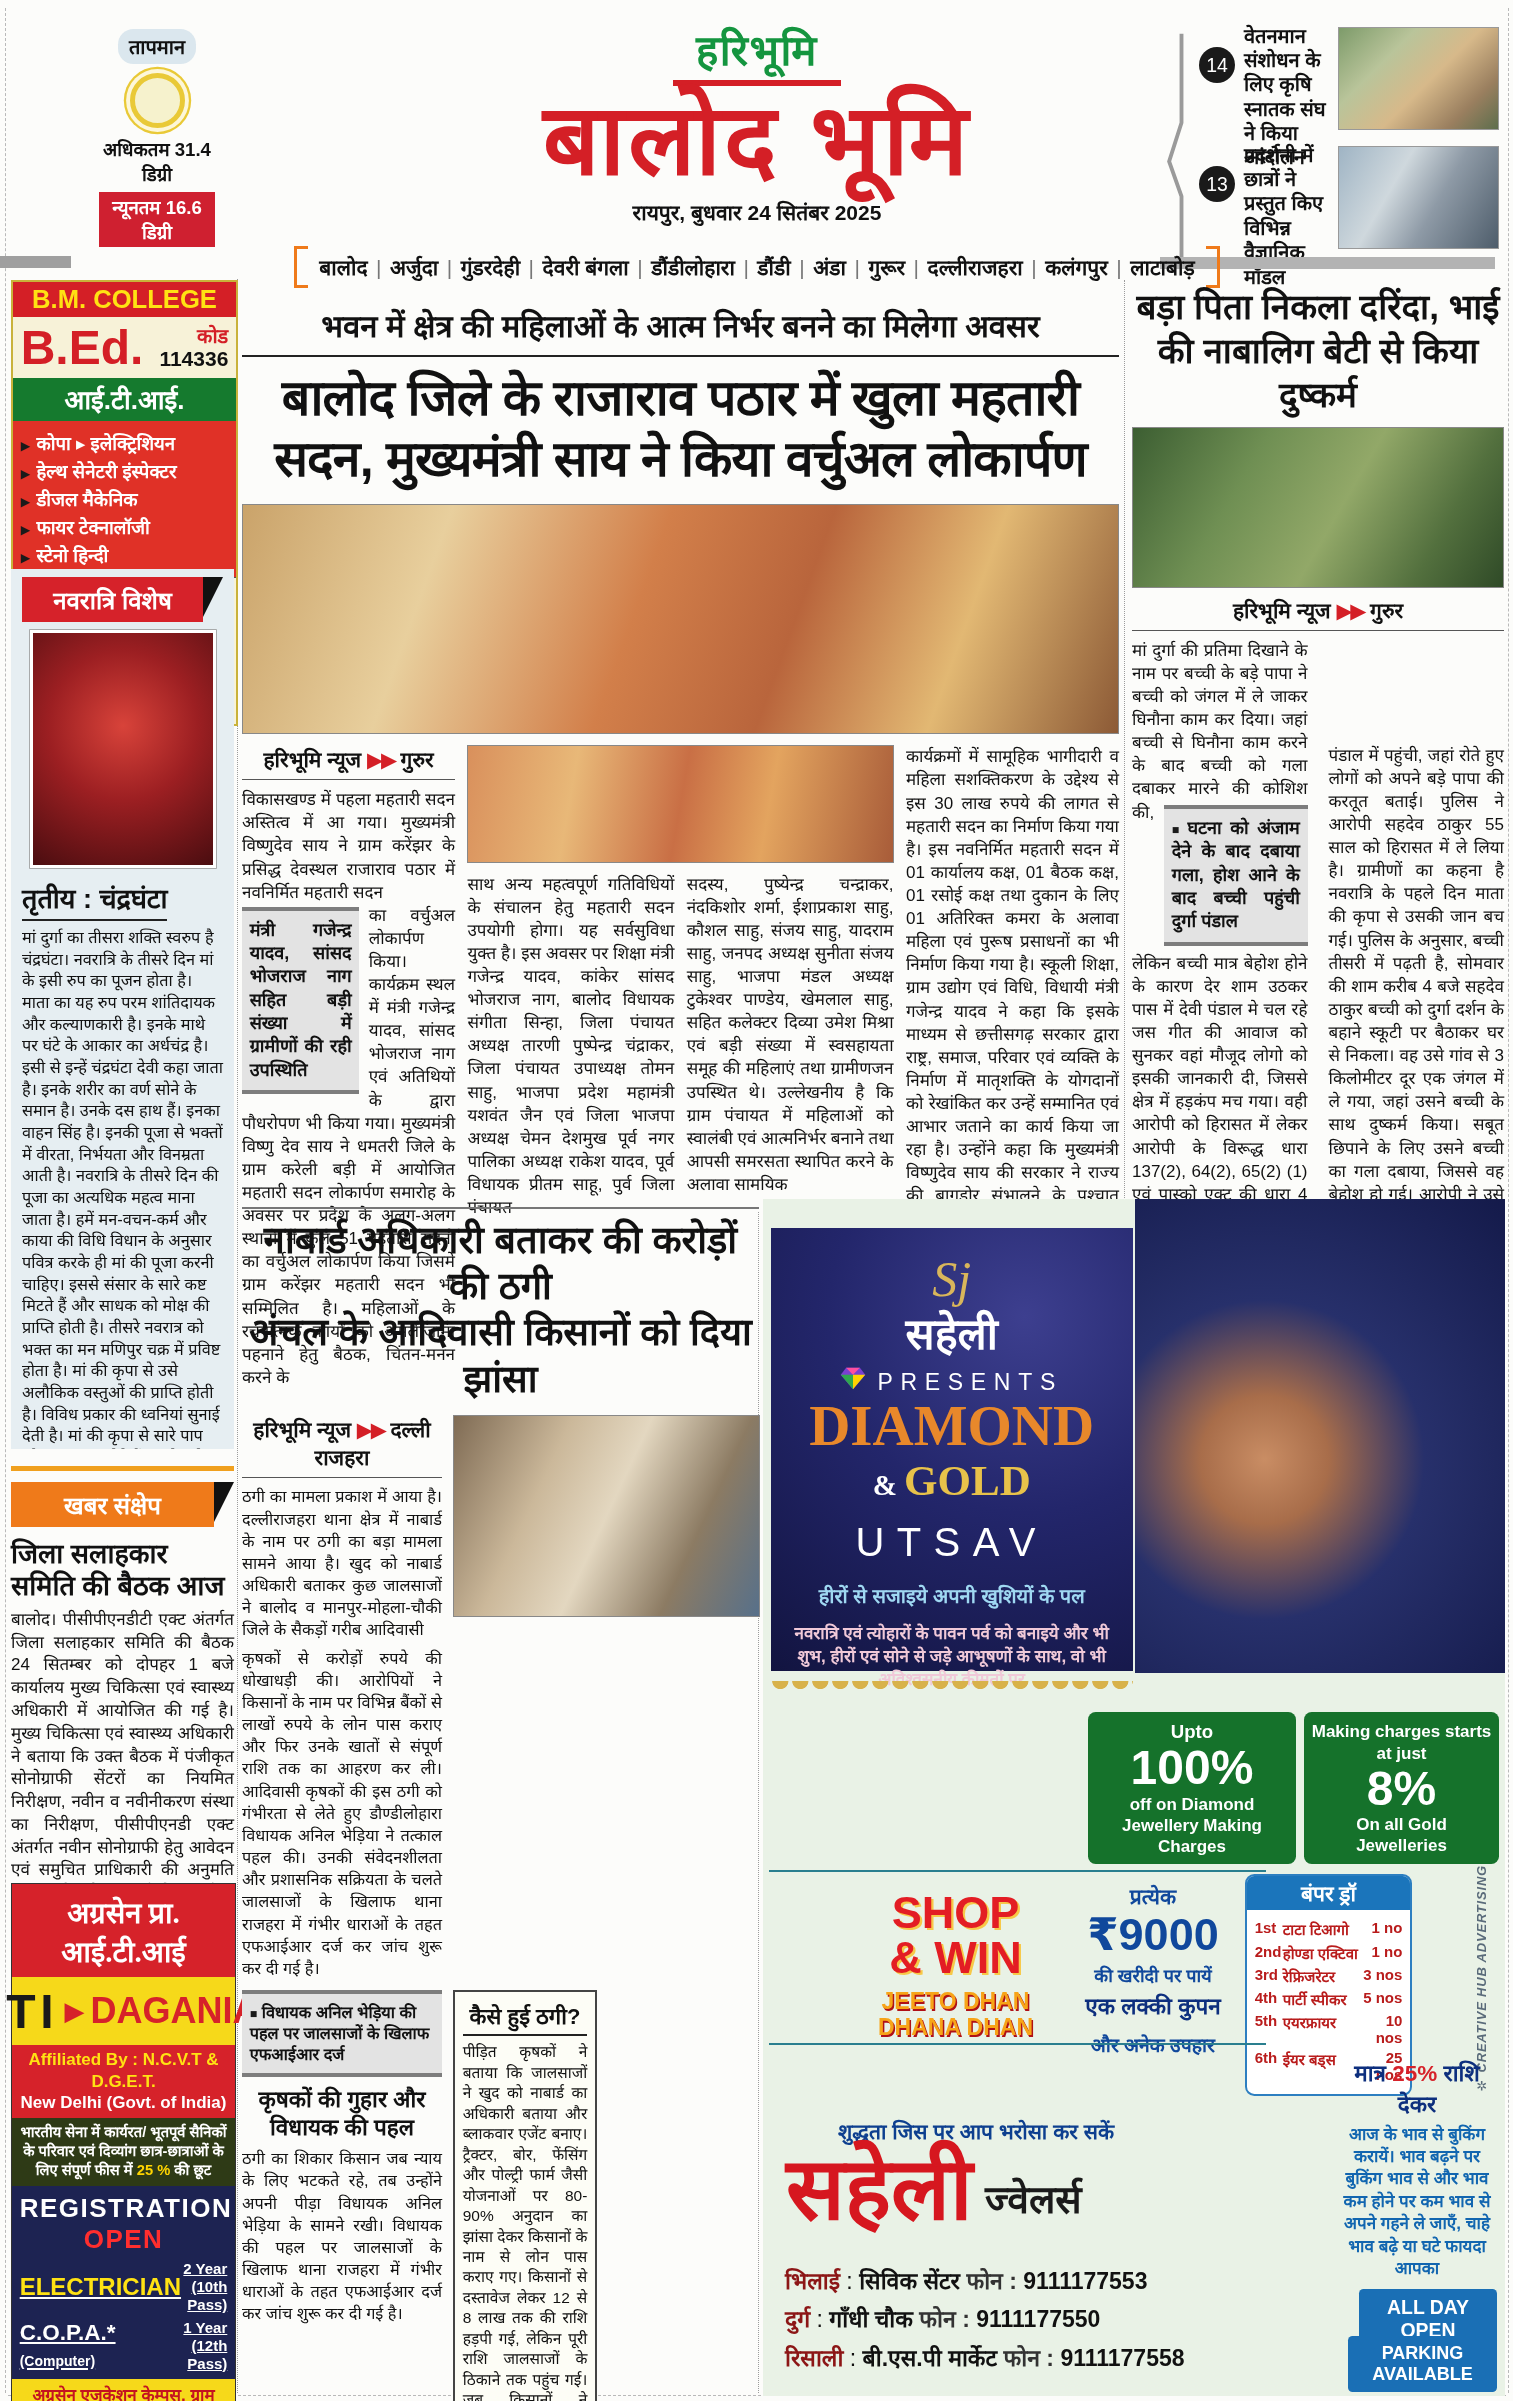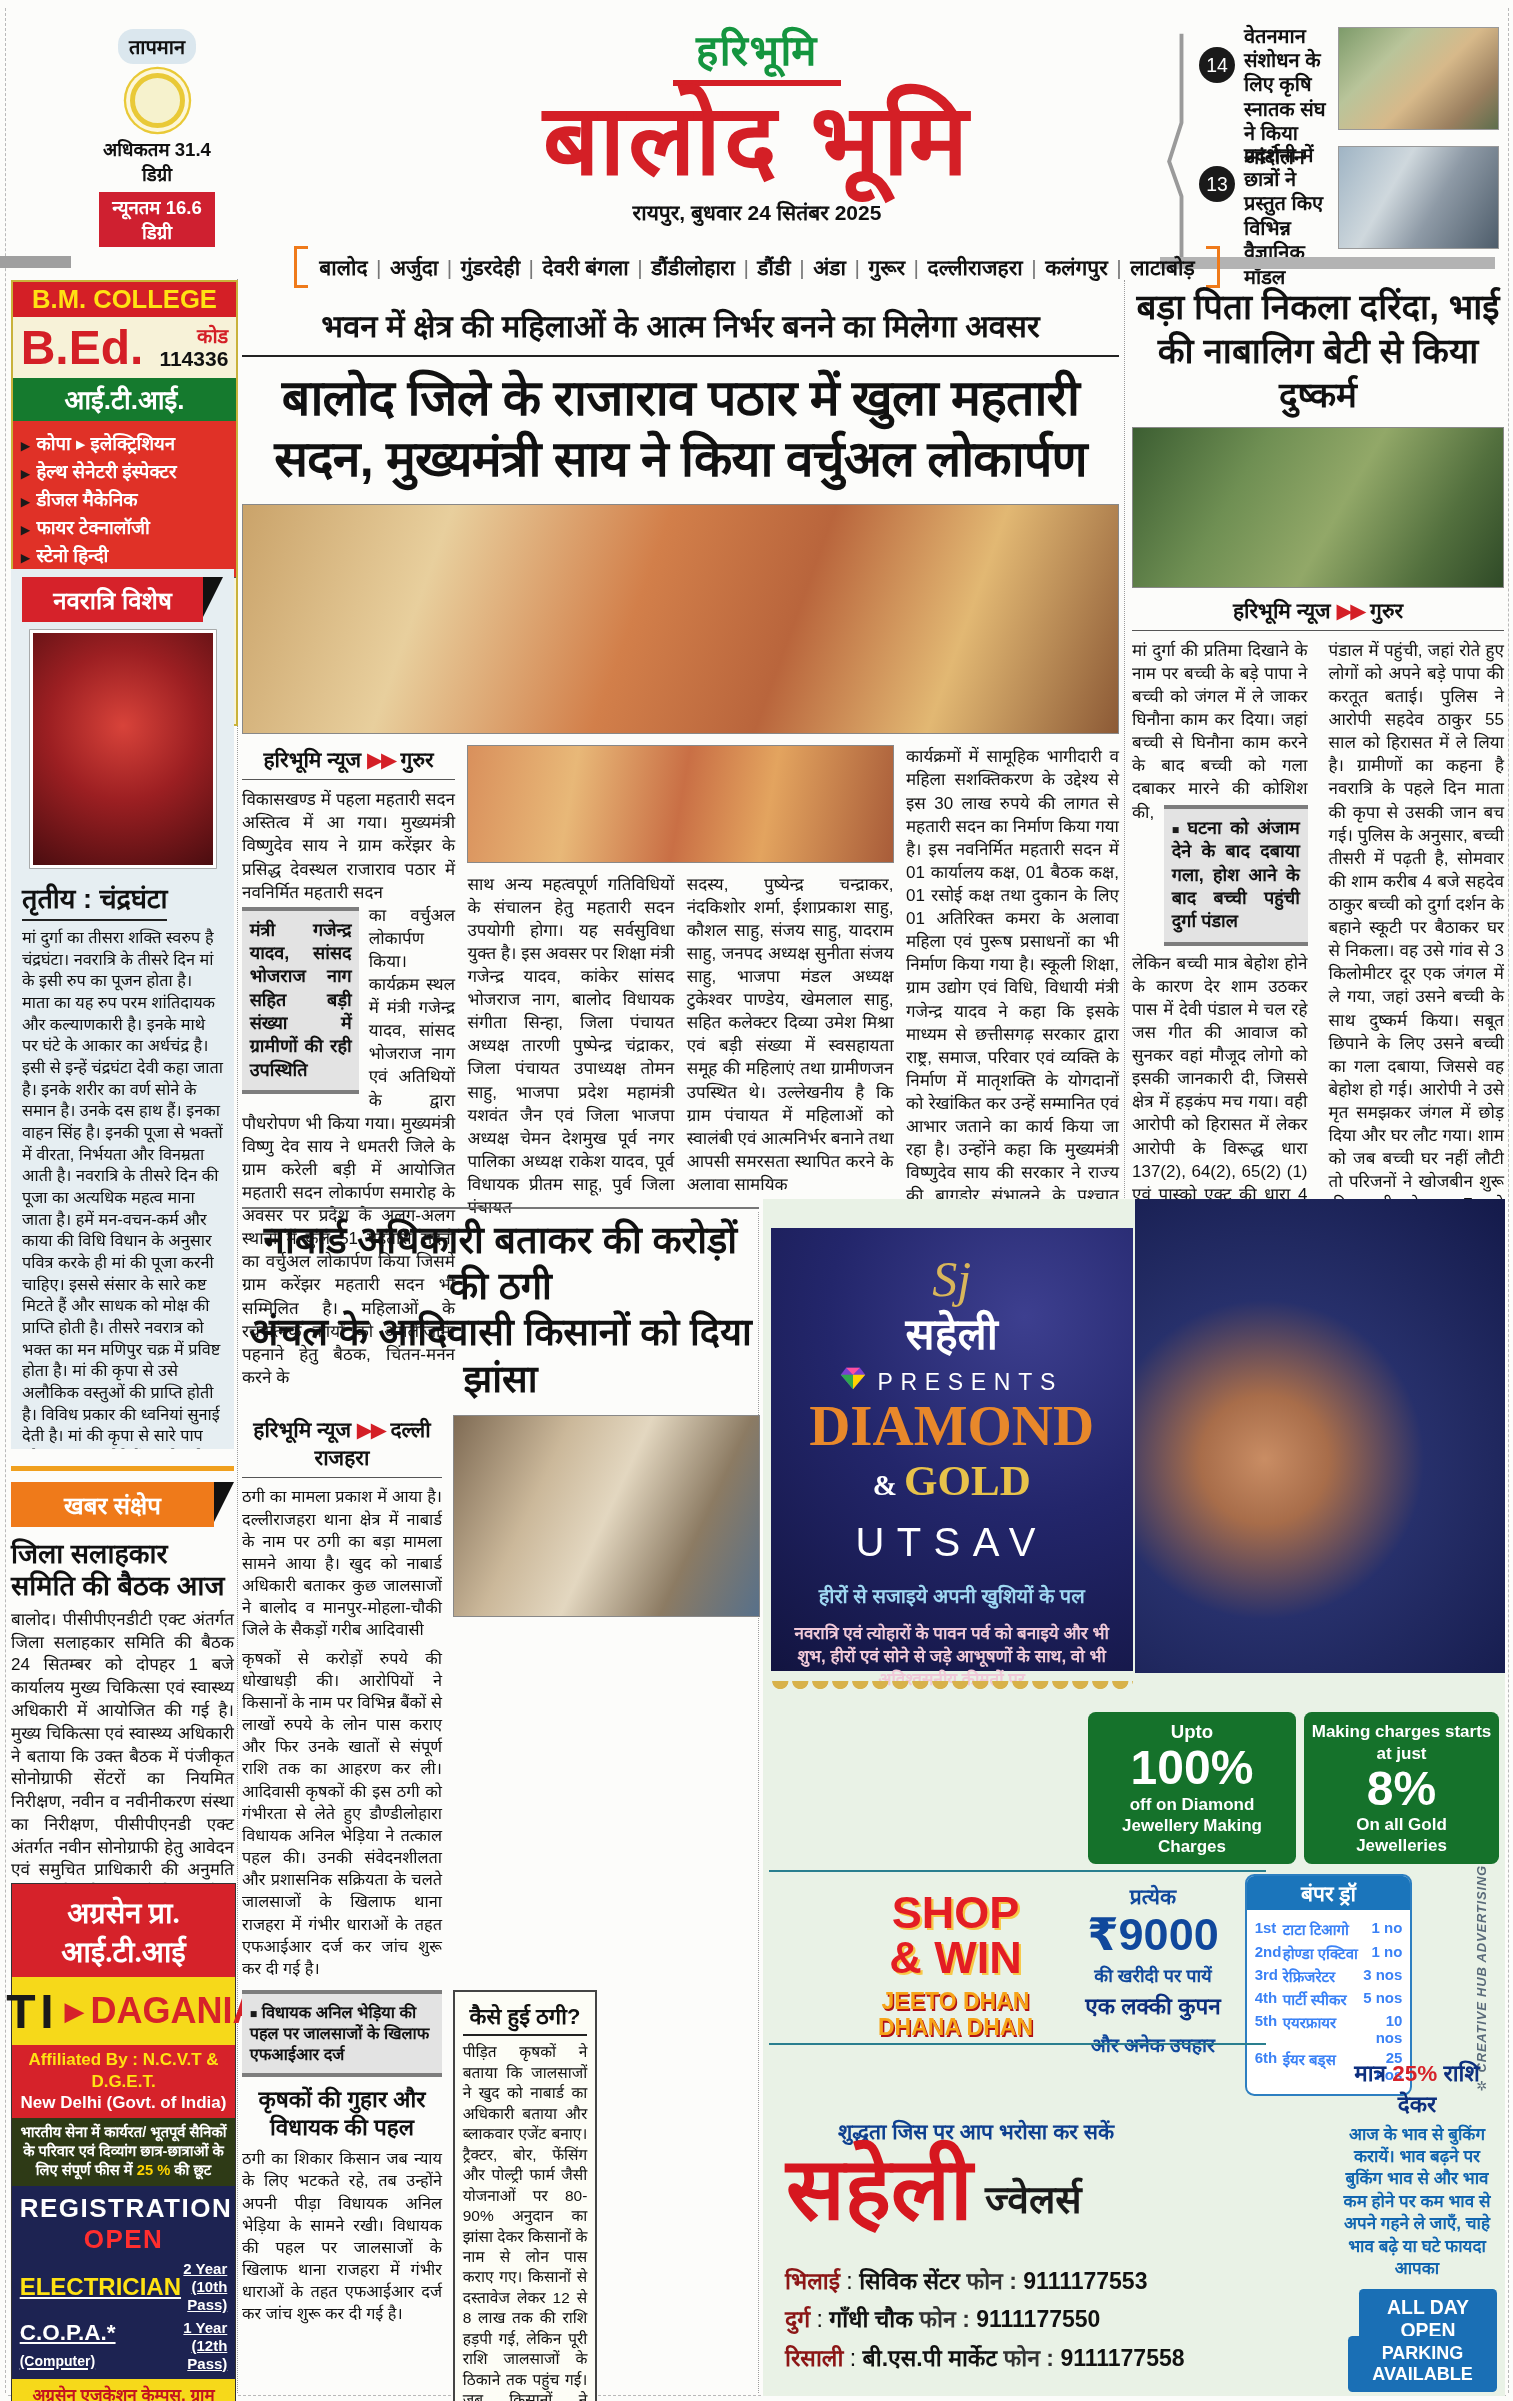--- a/index.html
+++ b/index.html
@@ -65,21 +65,21 @@
   .mcol{min-width:0;}
   .crowd-photo{height:116px;border:0.8px solid #888;margin-bottom:9.3px;}
   .twocol{display:flex;gap:12.4px;}
   .twocol>div{flex:1;min-width:0;}
   .main-quote{float:left;width:102px;margin:3.1px 9.3px 4.6px 0;}
 
   
   .crime{position:absolute;left:1132px;top:285px;width:372px;}
   .crime h2{font-size:35px;font-weight:900;line-height:1.25;text-align:center;margin:0;}
   .crime-photo{height:159px;border:0.8px solid #888;margin:11px 0 7.7px;}
-  .crime-cols{display:flex;gap:21px;}
+  .crime-cols{display:flex;gap:21px;align-items:flex-end;}
   .crime-cols>div{flex:1;min-width:0;}
   .crime-quote{float:right;width:128px;margin:4.6px 0 6.2px 7.7px;}
 
   
   .bm{position:absolute;left:11px;top:280px;width:223px;border:2.3px solid #c9b23a;background:#f7f2d8;}
   .bm .t1{background:#d41f26;color:#ffe213;text-align:center;font-weight:900;font-size:25.6px;padding:3.1px 0;}
   .bm .bed-row{display:flex;align-items:center;justify-content:space-between;padding:3.1px 7.7px;}
   .bm .bed{color:#d41f26;font-size:48px;font-weight:900;}
   .bm .code{text-align:right;line-height:1.1;}
   .bm .code .cl{color:#d41f26;font-size:20px;font-weight:900;}
@@ -172,21 +172,21 @@
   .shopwin .l3{margin-top:7.7px;}
   .purchase{position:absolute;left:308px;top:683px;width:164px;text-align:center;color:#10489c;}
   .purchase .p1{font-size:21px;font-weight:800;}
   .purchase .amt{font-size:45px;font-weight:900;line-height:1.1;}
   .purchase .p2{font-size:18px;font-weight:800;margin-top:3.1px;}
   .purchase .p3{font-size:22.5px;font-weight:900;color:#0d2f7e;margin-top:3.1px;}
   .purchase .p4{font-size:19.4px;font-weight:800;margin-top:10px;}
   .drawbox{position:absolute;left:482px;top:675px;width:163px;border:2.3px solid #2d7fc1;border-radius:9.3px;background:#fff;overflow:hidden;}
   .drawbox .dh{background:#1b75bb;color:#fff;font-size:21px;font-weight:900;text-align:center;padding:3.1px 0;}
   .drawbox .rows{padding:6.2px 7.7px 7.7px;}
-  .drow{display:flex;font-size:15px;font-weight:800;color:#3b82f6;margin:3.1px 0;}
+  .drow{display:flex;font-size:15px;font-weight:800;color:#b91c1c;margin:3.1px 0;}
   .drow .rk{width:28px;}
   .drow .it{flex:1;}
   .drow .qt{width:43px;text-align:right;}
   .credit{position:absolute;left:711px;top:666px;writing-mode:vertical-rl;transform:rotate(180deg);
           font-size:13px;font-style:italic;font-weight:700;color:#5a6b7a;letter-spacing:0.8px;}
   .booking{position:absolute;left:572px;top:858px;width:164px;text-align:center;}
   .booking .b1{font-size:22.5px;font-weight:900;color:#0d2f7e;}
   .booking .b1 .pct{color:#d6222a;}
   .booking .b2{font-size:17px;font-weight:700;color:#1266b0;line-height:1.32;margin-top:4.6px;}
   .trust{position:absolute;left:31px;top:918px;width:364px;text-align:center;font-size:21px;font-weight:700;color:#0d3f8f;}

